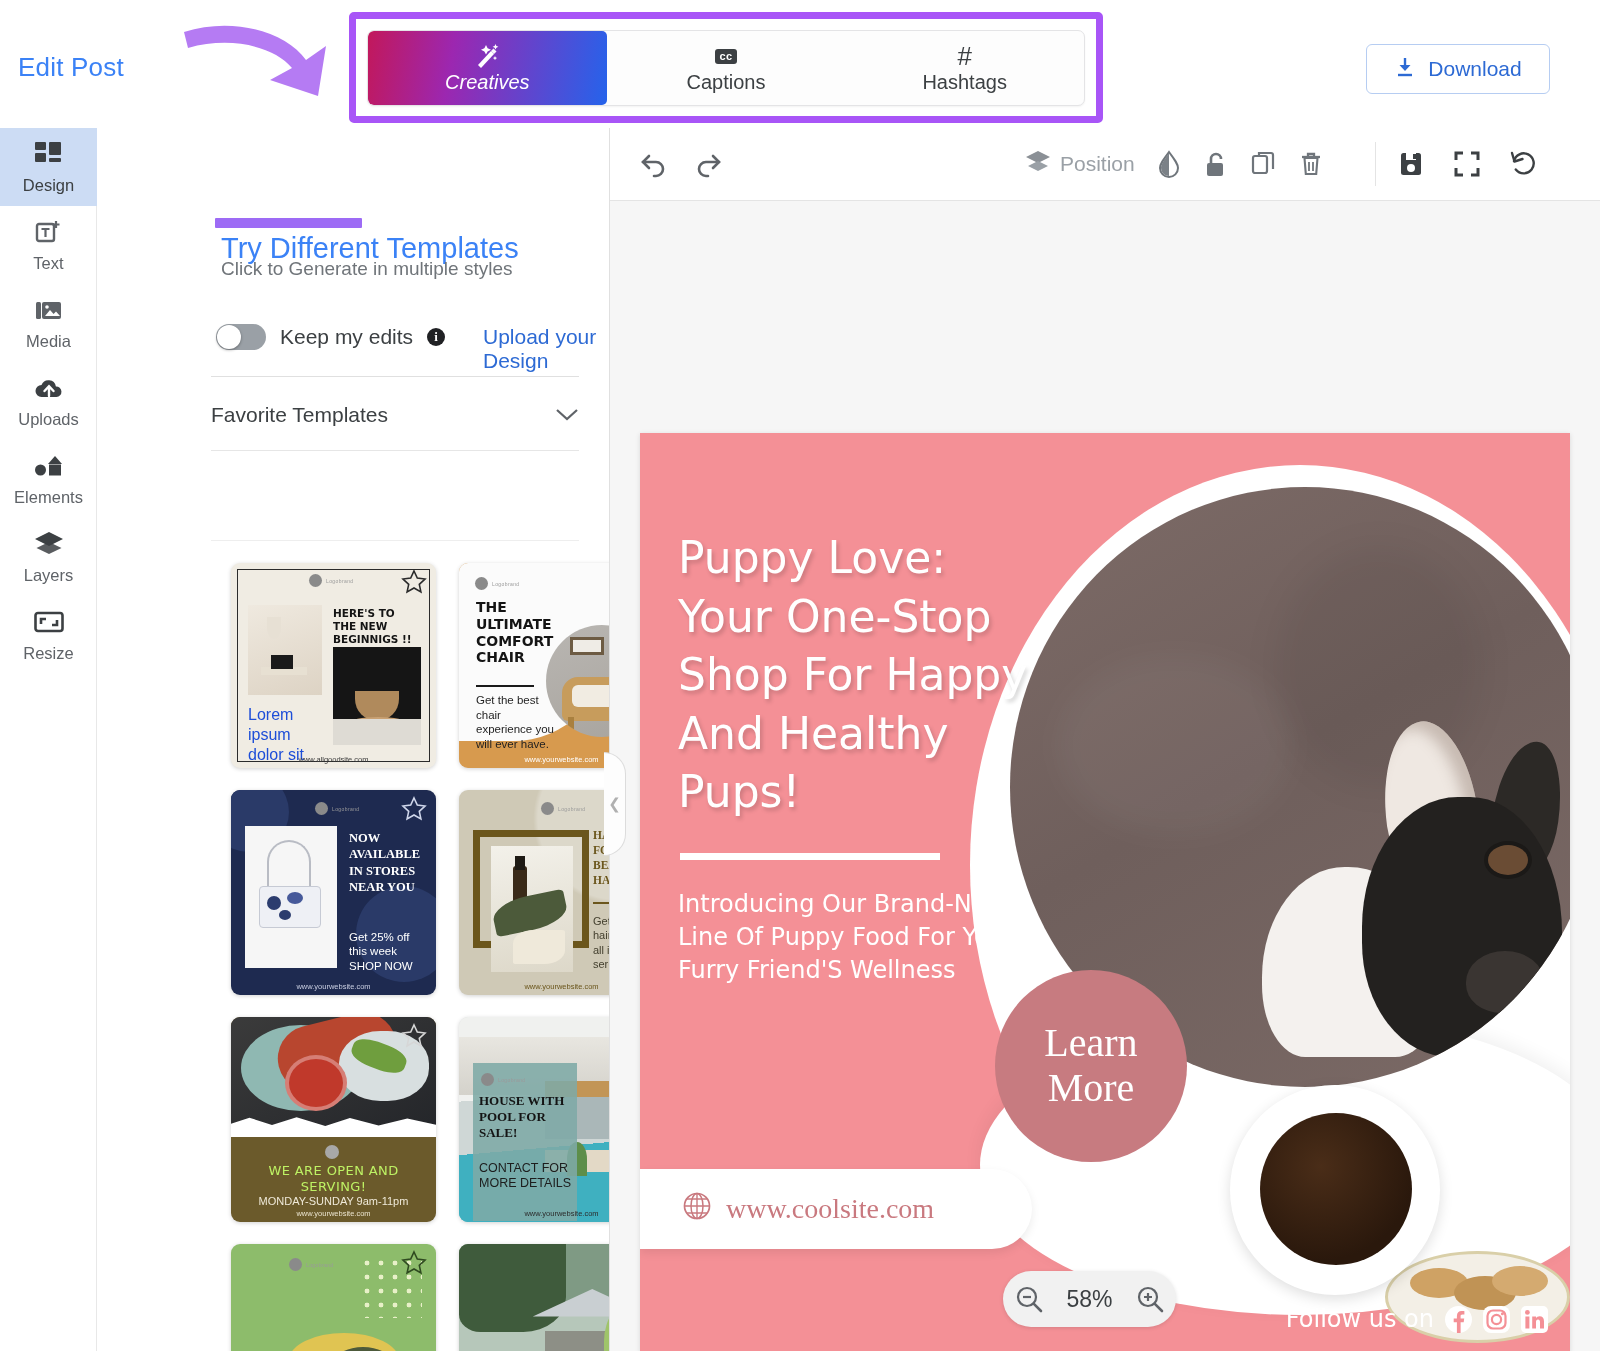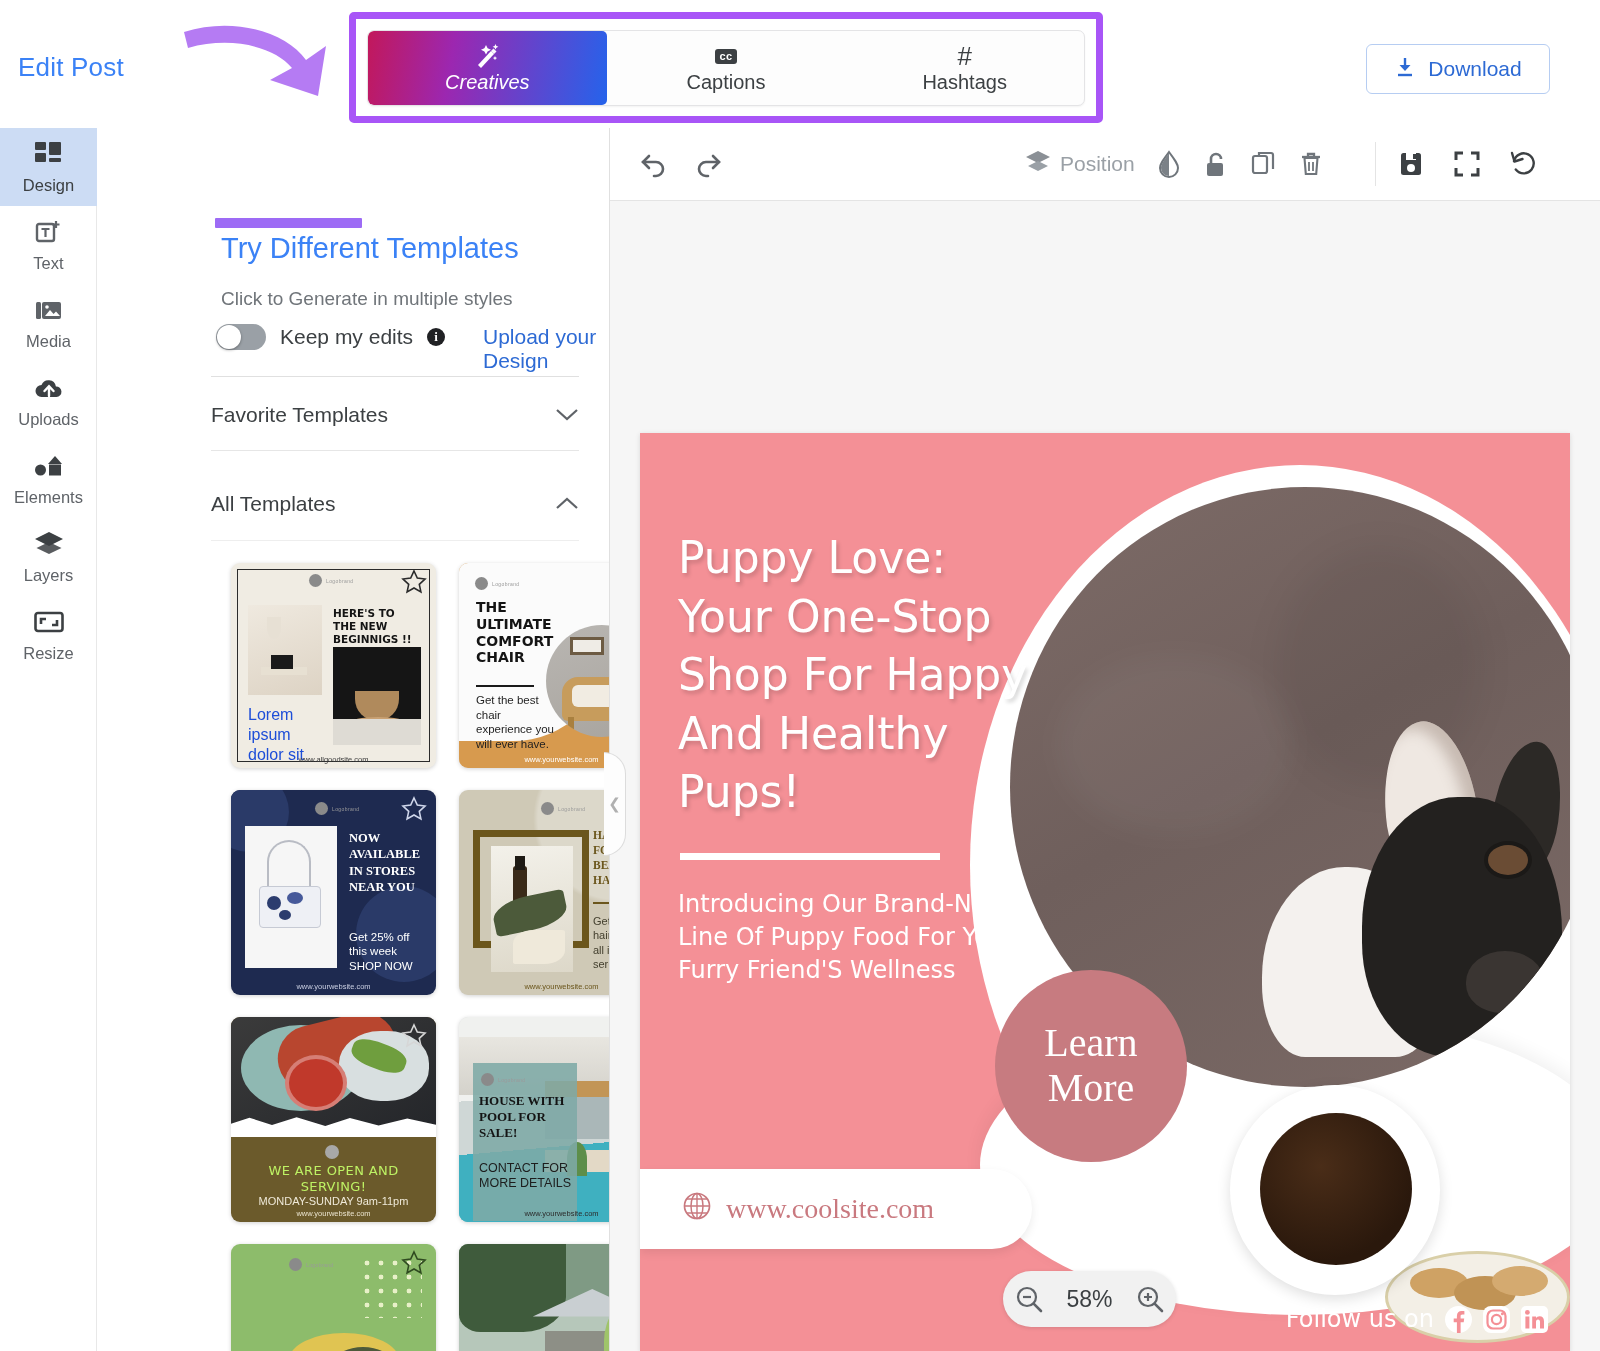--- a/index.html
+++ b/index.html
@@ -77,21 +77,21 @@
     background: #ffffff; border-right: 1px solid #e0e0e0; overflow: hidden;
   }
   .panel-tabs { position: absolute; left: 0; top: 32px; width: 513px; height: 50px; display:flex; }
   .ptab { font-size: 20px; letter-spacing: 1px; color: #5f6368; cursor: pointer; padding: 0 16px; }
   .ptab.active { color: #1a73e8; }
   .ptab-underline {
     position: absolute; left: 118px; top: 90px; width: 147px; height: 10px;
     background: #9d6bf5; border-radius: 1px;
   }
   .panel-title { position: absolute; left: 124px; top: 104px; font-size: 29px; color: #3b82f6; font-weight: 400; }
-  .panel-sub { position: absolute; left: 124px; top: 160px; font-size: 19px; color: #70757a; text-align: center; }
+  .panel-sub { position: absolute; left: 124px; top: 130px; font-size: 19px; color: #70757a; text-align: center; }
   .keep-row { position: absolute; left: 119px; top: 196px; display: flex; align-items: center; gap: 14px; }
   .toggle {
     width: 50px; height: 26px; background: #9aa0a6; border-radius: 13px;
     position: relative; cursor: pointer;
   }
   .toggle::before {
     content:''; position: absolute; left: 1px; top: 1px;
     width: 24px; height: 24px; border-radius: 50%;
     background: #fff; box-shadow: 0 1px 3px rgba(0,0,0,.35);
   }
@@ -436,28 +436,20 @@
   <div class="fav-row">
     <span>Favorite Templates</span>
     <span>
       <svg width="24" height="14" viewBox="0 0 24 14">
           <path d="M2 2 L12 11 L22 2" stroke="#5f6368" stroke-width="2.2" fill="none"></path>
         </svg>
     </span>
   </div>
   <div class="divider2"></div>
 
-  <div class="all-row">
-    <span>All Templates</span>
-    <span>
-      <svg width="24" height="14" viewBox="0 0 24 14">
-          <path d="M2 11 L12 2 L22 11" stroke="#5f6368" stroke-width="2.2" fill="none"></path>
-        </svg>
-    </span>
-  </div>
   <div class="divider3"></div>
 
   <div class="grid">
 
     <div class="thumb" style="background:#f0ece3;">
       <div style="position:absolute;inset:6px;border:1.5px solid #2b2b2b;"></div>
       <div class="logo" style="left:78px;top:11px;">
           <span class="logo-dot"></span>
           <span class="logo-txt">Logobrand</span>
         </div>

